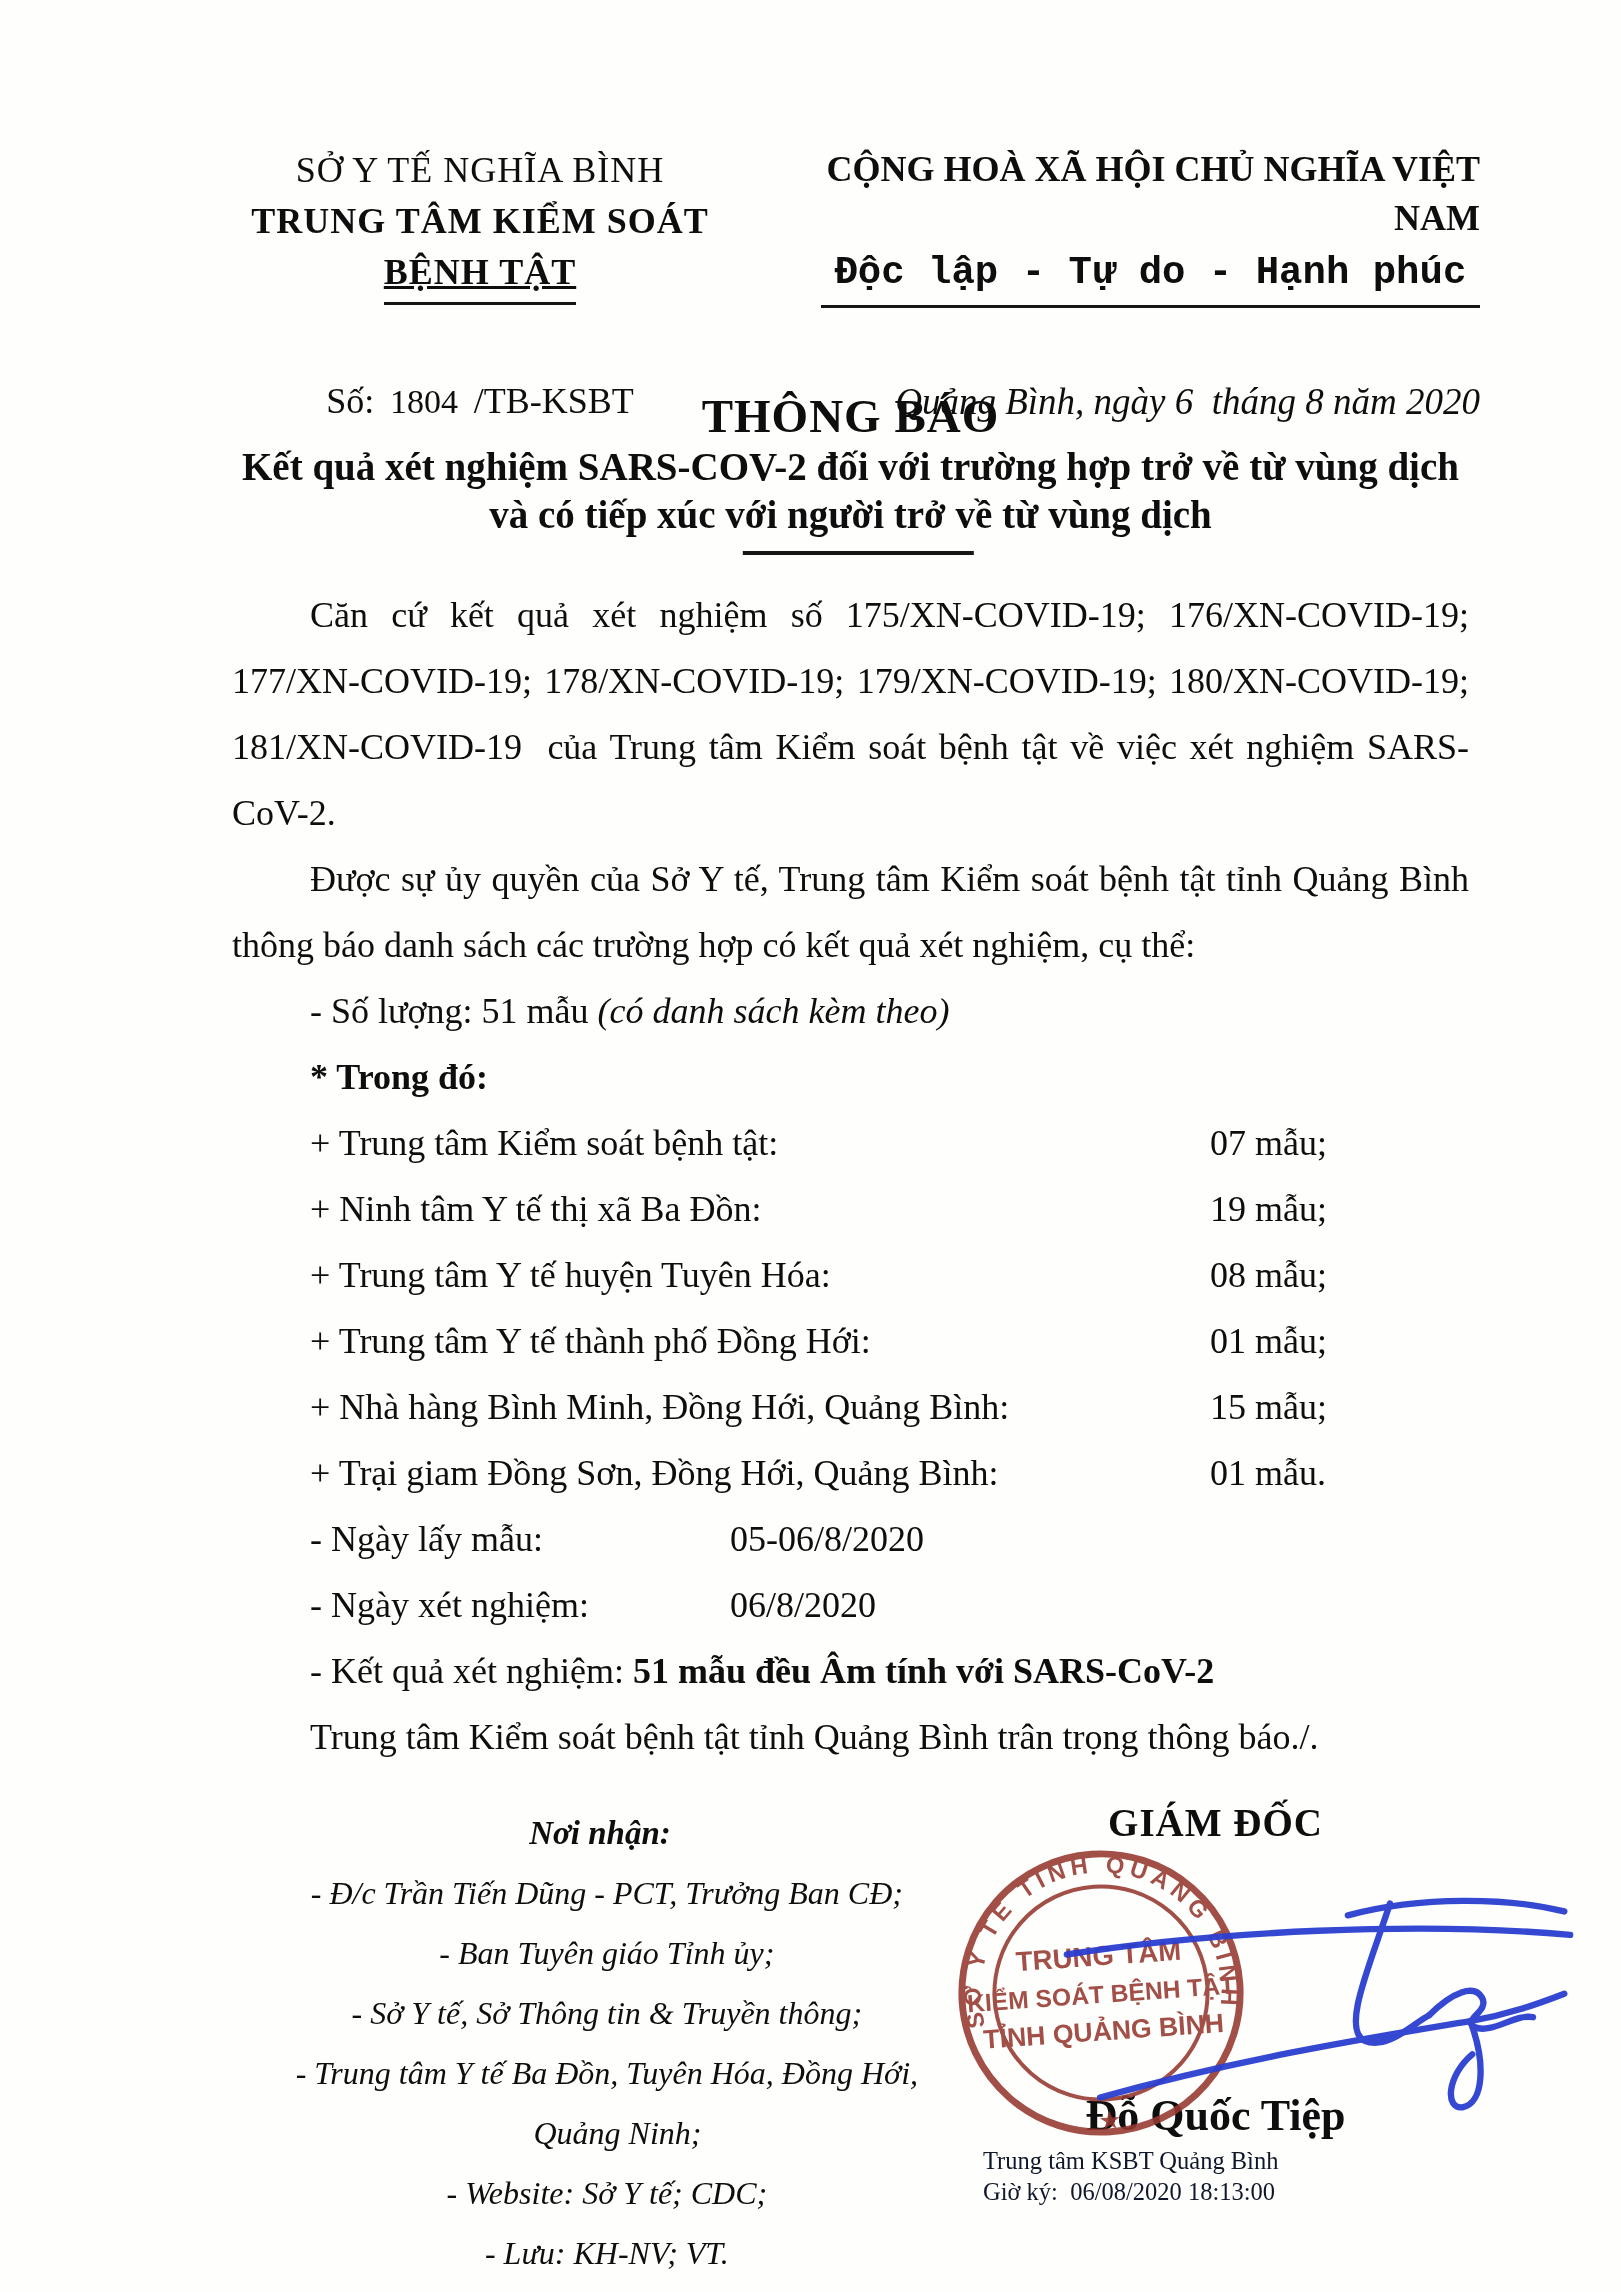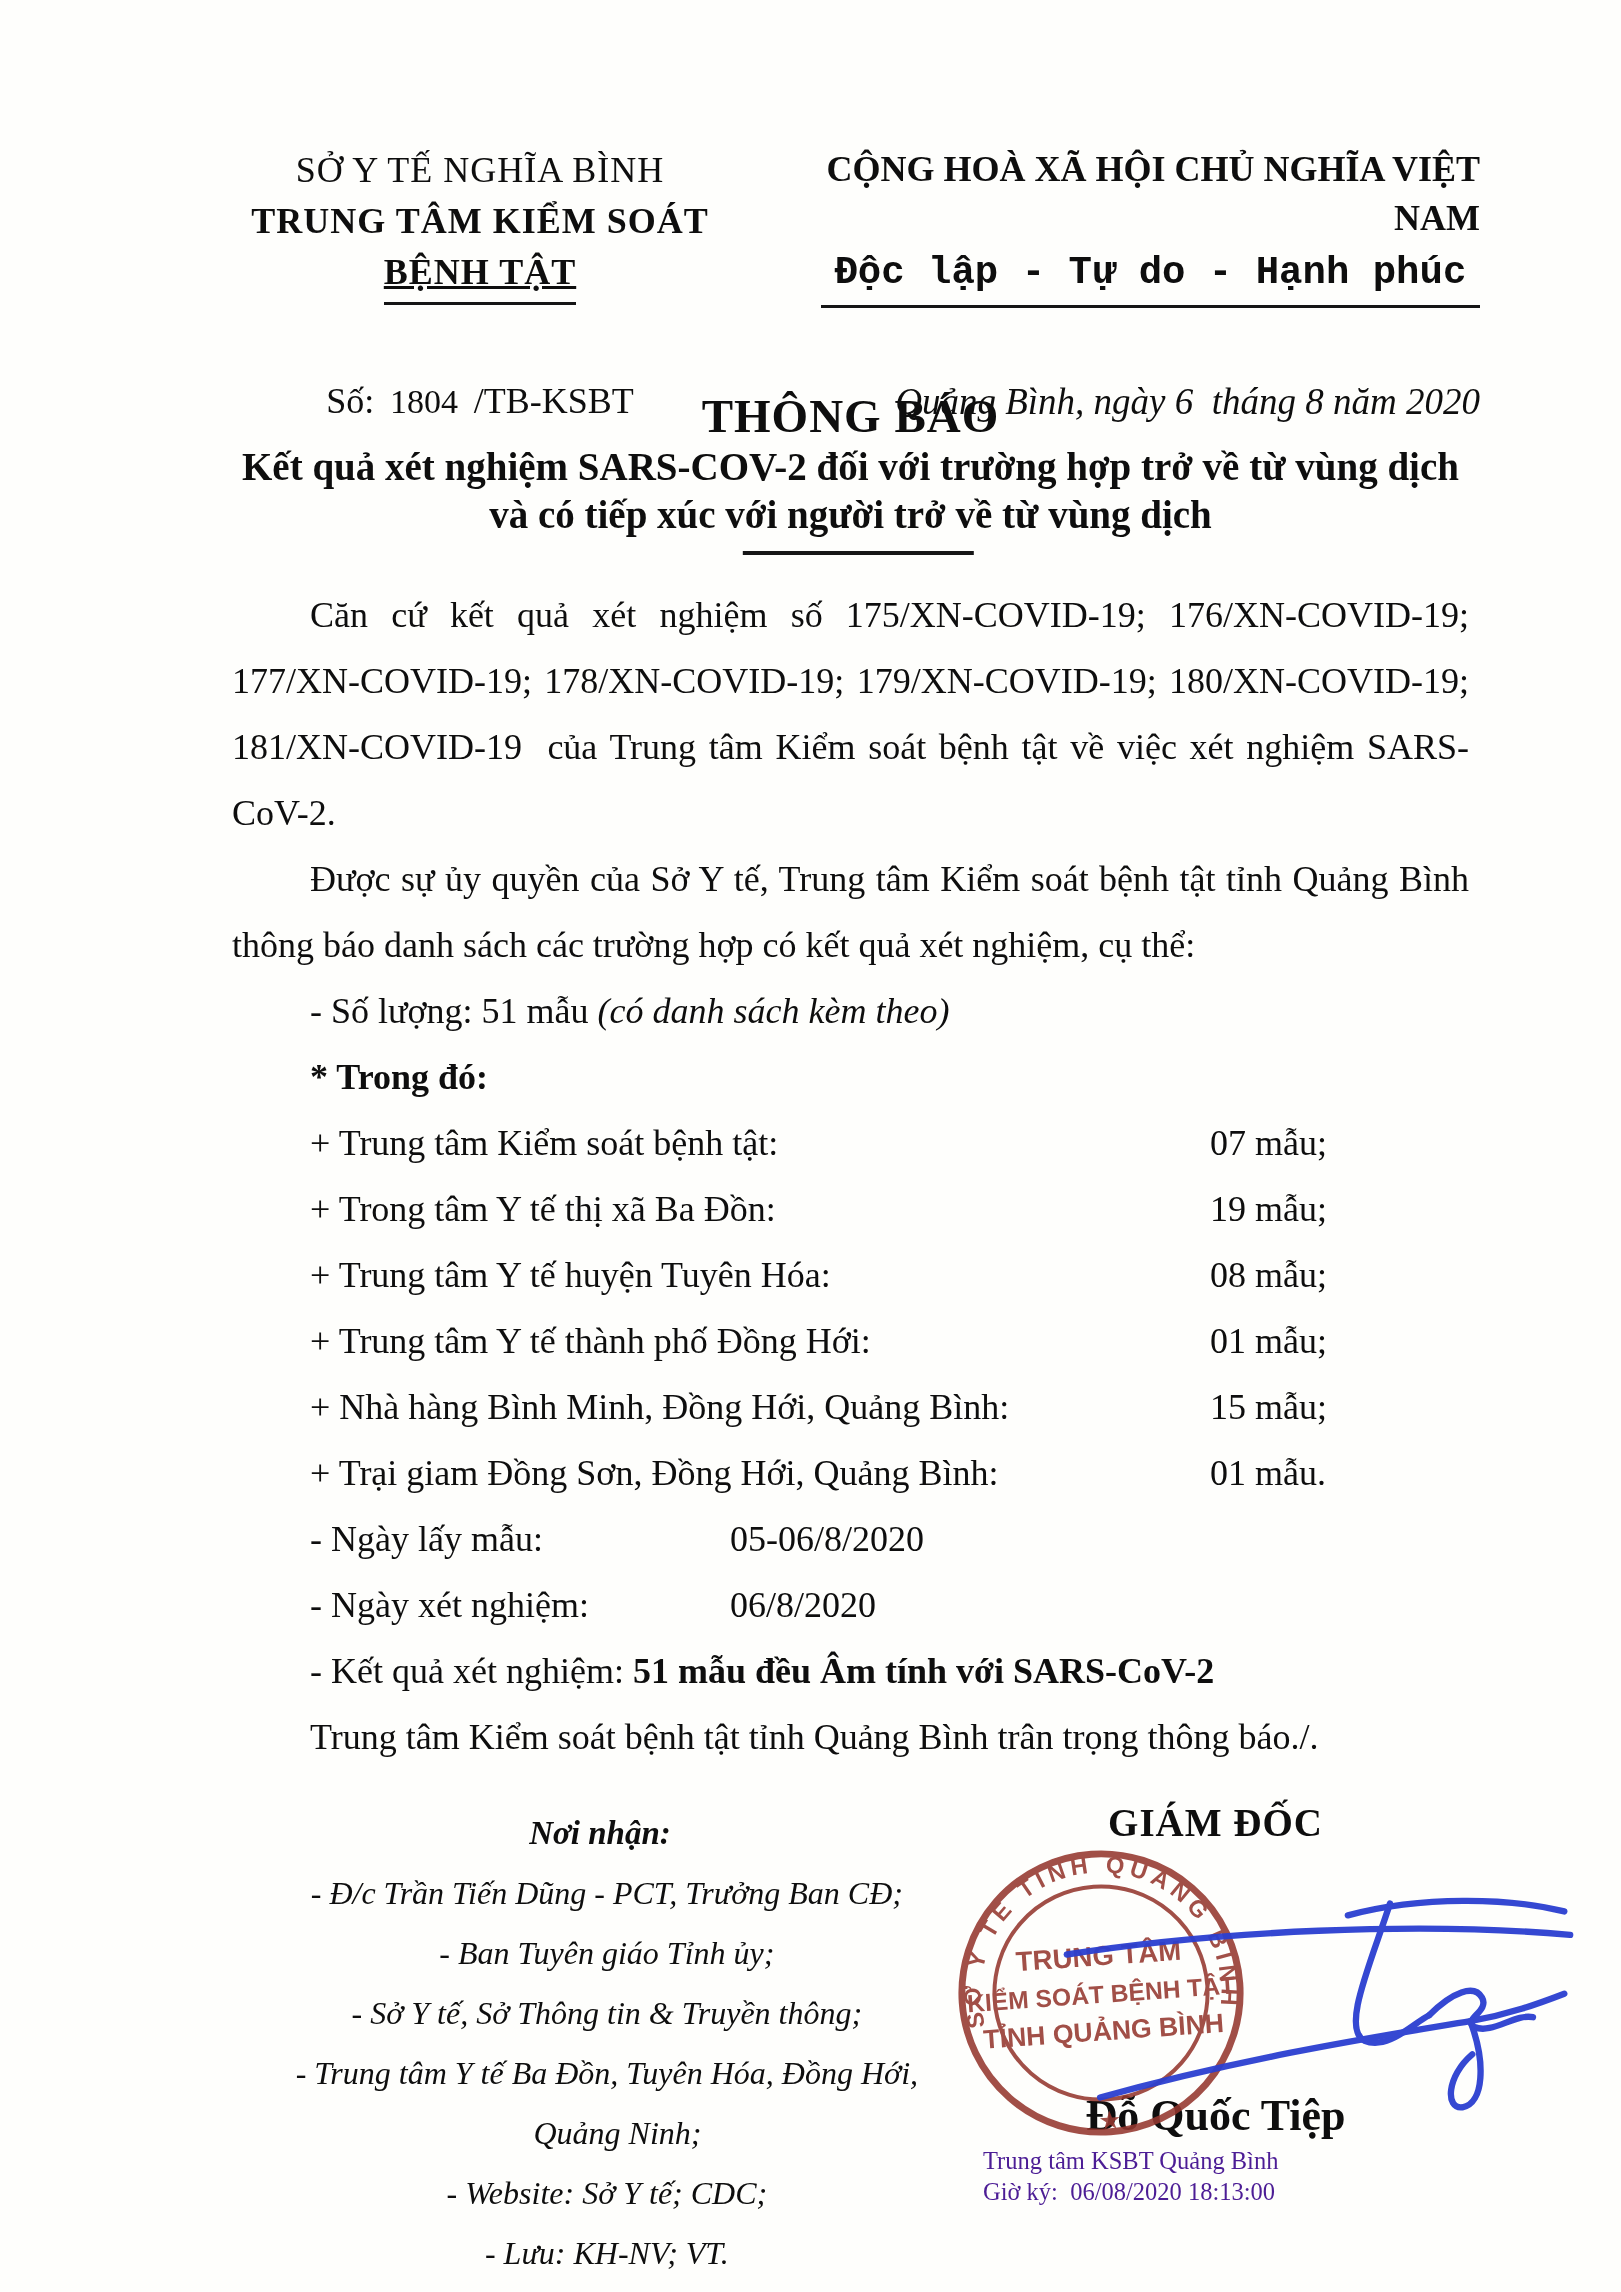--- a/index.html
+++ b/index.html
@@ -35,21 +35,21 @@
   .item .val  { position:absolute; left:978px; top:0; }
   .drow .val  { position:absolute; left:498px; top:0; }
   
   .footer-left { position:absolute; left:247px; top:1803px; width:706px; font-size:32px; line-height:60px;text-align:center; }
   .recip-title { font-weight:bold; font-style:italic; font-size:33px; }
   .recip { padding-left:13.7px;font-style:italic; }
   .recip-cont { padding-left:35px; }
   .footer-right { position:absolute; left:936px; top:1800px; width:559px; text-align:center; }
   .signer-title { font-size:39px; font-weight:bold; letter-spacing:1px; }
   .signer-name  { position:absolute; left:0; right:0; top:290px; font-size:44px; font-weight:bold; }
-  .digi-sign { position:absolute; left:47px; top:345px; text-align:left; font-size:24.5px; line-height:31px; color:#4c1d95; }
+  .digi-sign { position:absolute; left:47px; top:345px; text-align:left; font-size:24.5px; line-height:31px; color:#0f172a; }
   
   .stamp { position:absolute; left:953px; top:1845px; width:296px; height:296px; }
   .autograph { position:absolute; left:1010px; top:1874px; width:568px; height:257px; }
 </style>
 </head>
 <body>
 
 <div class="page">
 
   <div class="header-left">
@@ -74,21 +74,21 @@
     <div class="title-sep"></div>
   </div>
 
   <div class="body-block">
     <div class="para">Căn cứ kết quả xét nghiệm số 175/XN-COVID-19; 176/XN-COVID-19; 177/XN-COVID-19; 178/XN-COVID-19; 179/XN-COVID-19; 180/XN-COVID-19; 181/XN-COVID-19&nbsp; của Trung tâm Kiểm soát bệnh tật về việc xét nghiệm SARS-CoV-2.</div>
     <div class="para">Được sự ủy quyền của Sở Y tế, Trung tâm Kiểm soát bệnh tật tỉnh Quảng Bình thông báo danh sách các trường hợp có kết quả xét nghiệm, cụ thể:</div>
     <div class="line ind"><span>- Số lượng: 51 mẫu </span><span class="italic">(có danh sách kèm theo)</span></div>
     <div class="line ind bold">* Trong đó:</div>
 
     <div class="line item"><span class="ind">+ Trung tâm Kiểm soát bệnh tật:</span><span class="val">07 mẫu;</span></div>
-    <div class="line item"><span class="ind">+ Trong tâm Y tế thị xã Ba Đồn:</span><span class="val">19 mẫu;</span></div>
+    <div class="line item"><span class="ind">+ Ninh tâm Y tế thị xã Ba Đồn:</span><span class="val">19 mẫu;</span></div>
     <div class="line item"><span class="ind">+ Trung tâm Y tế huyện Tuyên Hóa:</span><span class="val">08 mẫu;</span></div>
     <div class="line item"><span class="ind">+ Trung tâm Y tế thành phố Đồng Hới:</span><span class="val">01 mẫu;</span></div>
     <div class="line item"><span class="ind">+ Nhà hàng Bình Minh, Đồng Hới, Quảng Bình:</span><span class="val">15 mẫu;</span></div>
     <div class="line item"><span class="ind">+ Trại giam Đồng Sơn, Đồng Hới, Quảng Bình:</span><span class="val">01 mẫu.</span></div>
 
     <div class="line drow"><span class="ind">- Ngày lấy mẫu:</span><span class="val">05-06/8/2020</span></div>
     <div class="line drow"><span class="ind">- Ngày xét nghiệm:</span><span class="val">06/8/2020</span></div>
     <div class="line ind"><span>- Kết quả xét nghiệm: </span><span class="bold">51 mẫu đều Âm tính với SARS-CoV-2</span></div>
     <div class="line ind">Trung tâm Kiểm soát bệnh tật tỉnh Quảng Bình trân trọng thông báo./.</div>
   </div>

